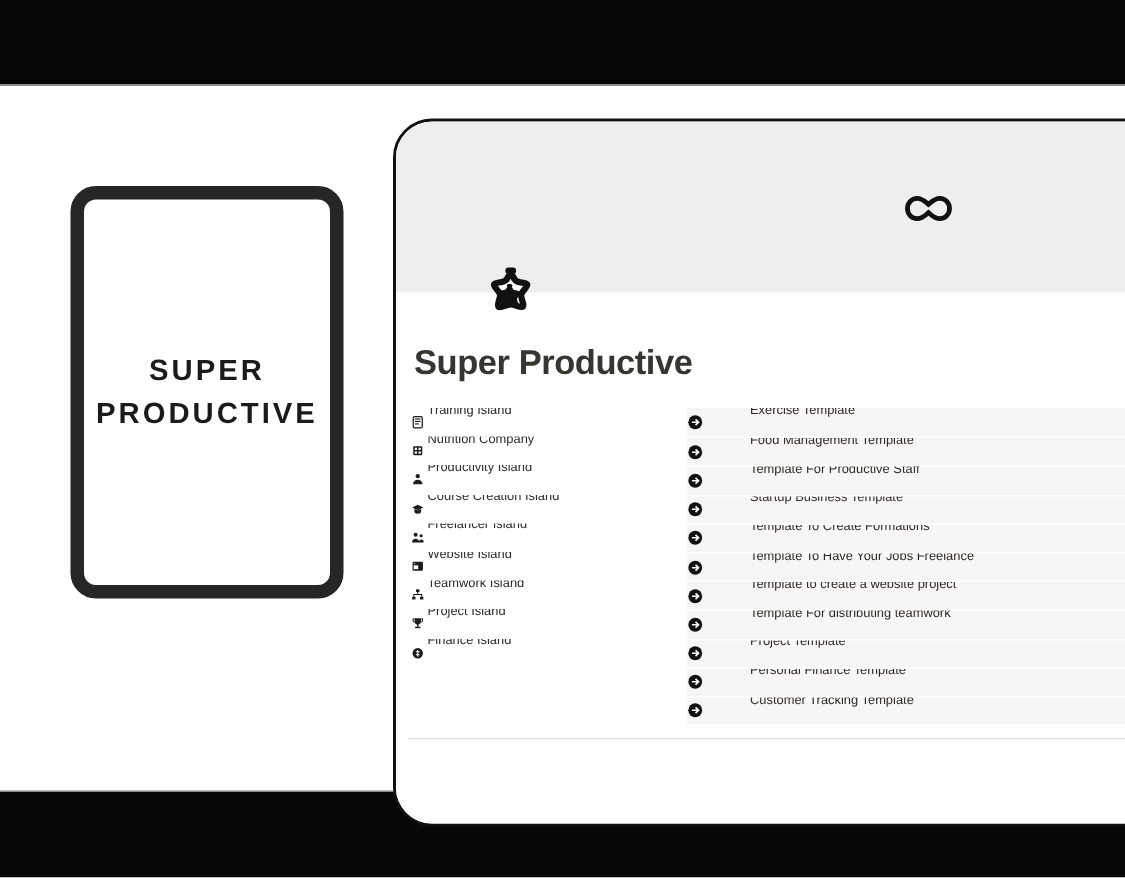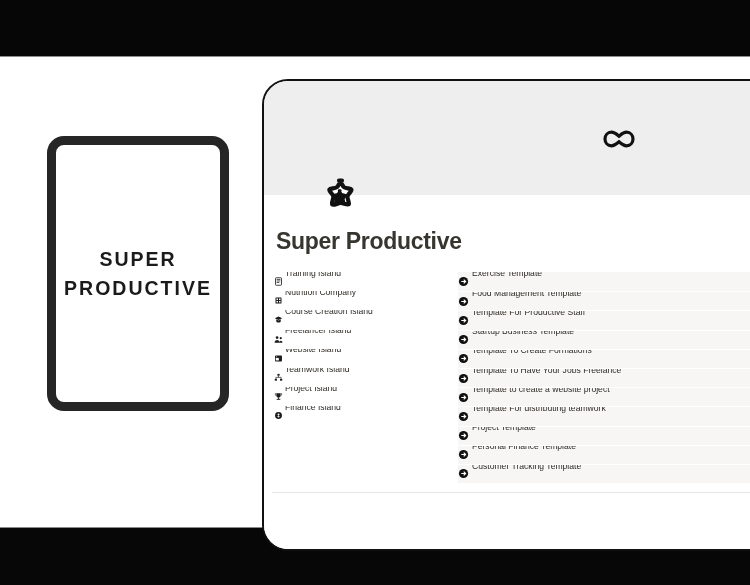--- a/index.html
+++ b/index.html
@@ -30,21 +30,21 @@
   
   .stage {
     position: absolute; left: 0; top: 58px;
     width: 750px; height: 469px;
     background: #ffffff;
   }
 
   
   .card {
     position: absolute;
-    left: 47px; top: 136px;
+    left: 47px; top: 124px;
     width: 182px; height: 275px;
     background: #ffffff;
     border: 9px solid #262626;
     border-radius: 17px;
     display: flex;
     align-items: center;
     justify-content: center;
   }
   .card-text {
     text-align: center;
@@ -141,21 +141,21 @@
     line-height: 1;
     color: #1c1c1c;
   }
   .row-icon svg { display: block; }
 
   .row-label {
     border-bottom: 0.7px solid #c9c6c1;
     line-height: 1.25;
     padding-bottom: 16px;
   }
-  .col-right .row-label { border-bottom: none; }
+  .col-right .row-label { border-bottom: none; margin-left: 28px; }
 
   .bullet-icon { width: 11px; height: 11px; flex: none; margin-right: 3px; }
 
   .list-rule {
     position: absolute;
     left: 8px;
     top: 297px;
     width: 485px;
     height: 1px;
     background: #e8e6e3;
@@ -217,20 +217,29 @@
                 <rect x="2" y="2" width="8" height="8" rx="0.8" fill="#1c1c1c"></rect>
                 <rect x="3.3" y="3.3" width="2" height="2" fill="#fff"></rect>
                 <rect x="6.7" y="3.3" width="2" height="2" fill="#fff"></rect>
                 <rect x="3.3" y="6.6" width="2" height="2" fill="#fff"></rect>
                 <rect x="6.7" y="6.6" width="2" height="2" fill="#fff"></rect>
               </svg>
           </span>
           <span class="row-label">Nutrition Company</span>
         </div>
 
+        <div class="row">
+          <span class="row-icon">
+            <svg viewBox="0 0 12 12" width="9" height="9">
+                <circle cx="6" cy="3.3" r="1.9" fill="#1c1c1c"></circle>
+                <path d="M1.8 10.5c0-2.4 1.9-4 4.2-4s4.2 1.6 4.2 4z" fill="#1c1c1c"></path>
+              </svg>
+          </span>
+          <span class="row-label">Productivity Island</span>
+        </div>
 
 
         <div class="row">
           <span class="row-icon">
             <svg viewBox="0 0 12 12" width="9" height="9">
                 <path d="M6 2 11 4.4 6 6.8 1 4.4z" fill="#1c1c1c"></path>
                 <path d="M3 5.6v2.6c0 1 1.4 1.8 3 1.8s3-.8 3-1.8V5.6L6 7.2z" fill="#1c1c1c"></path>
               </svg>
           </span>
           <span class="row-label">Course Creation Island</span>

